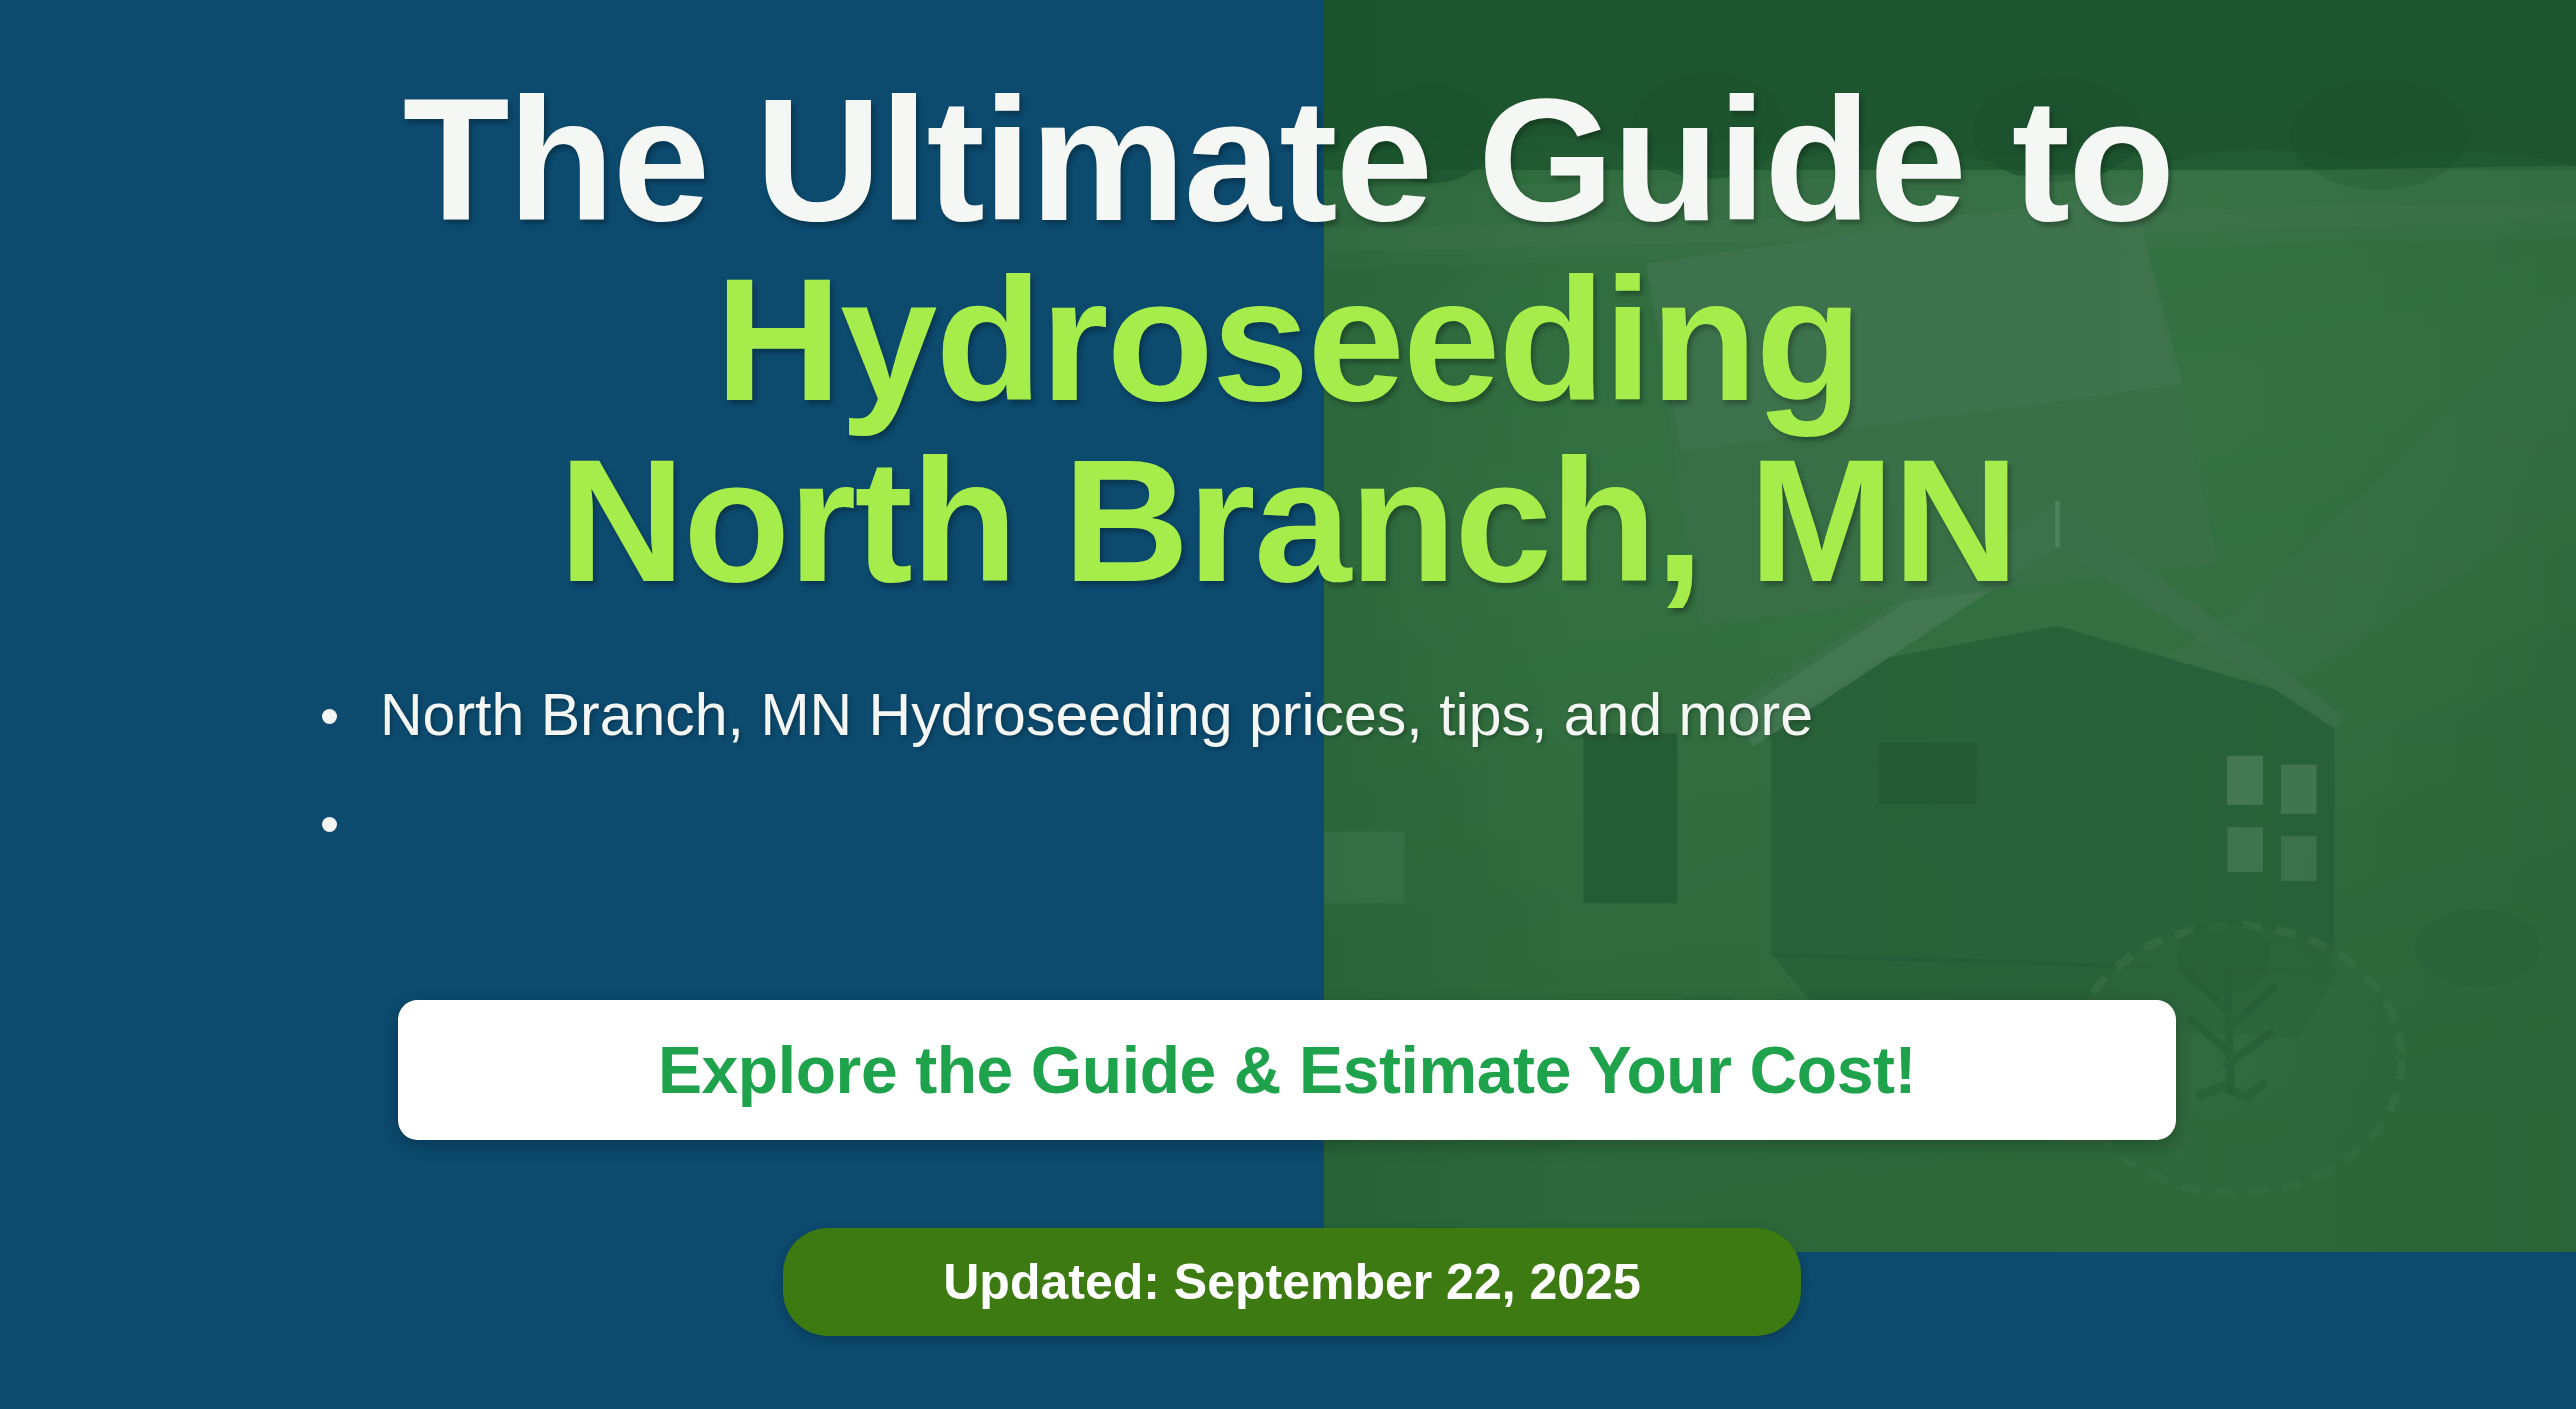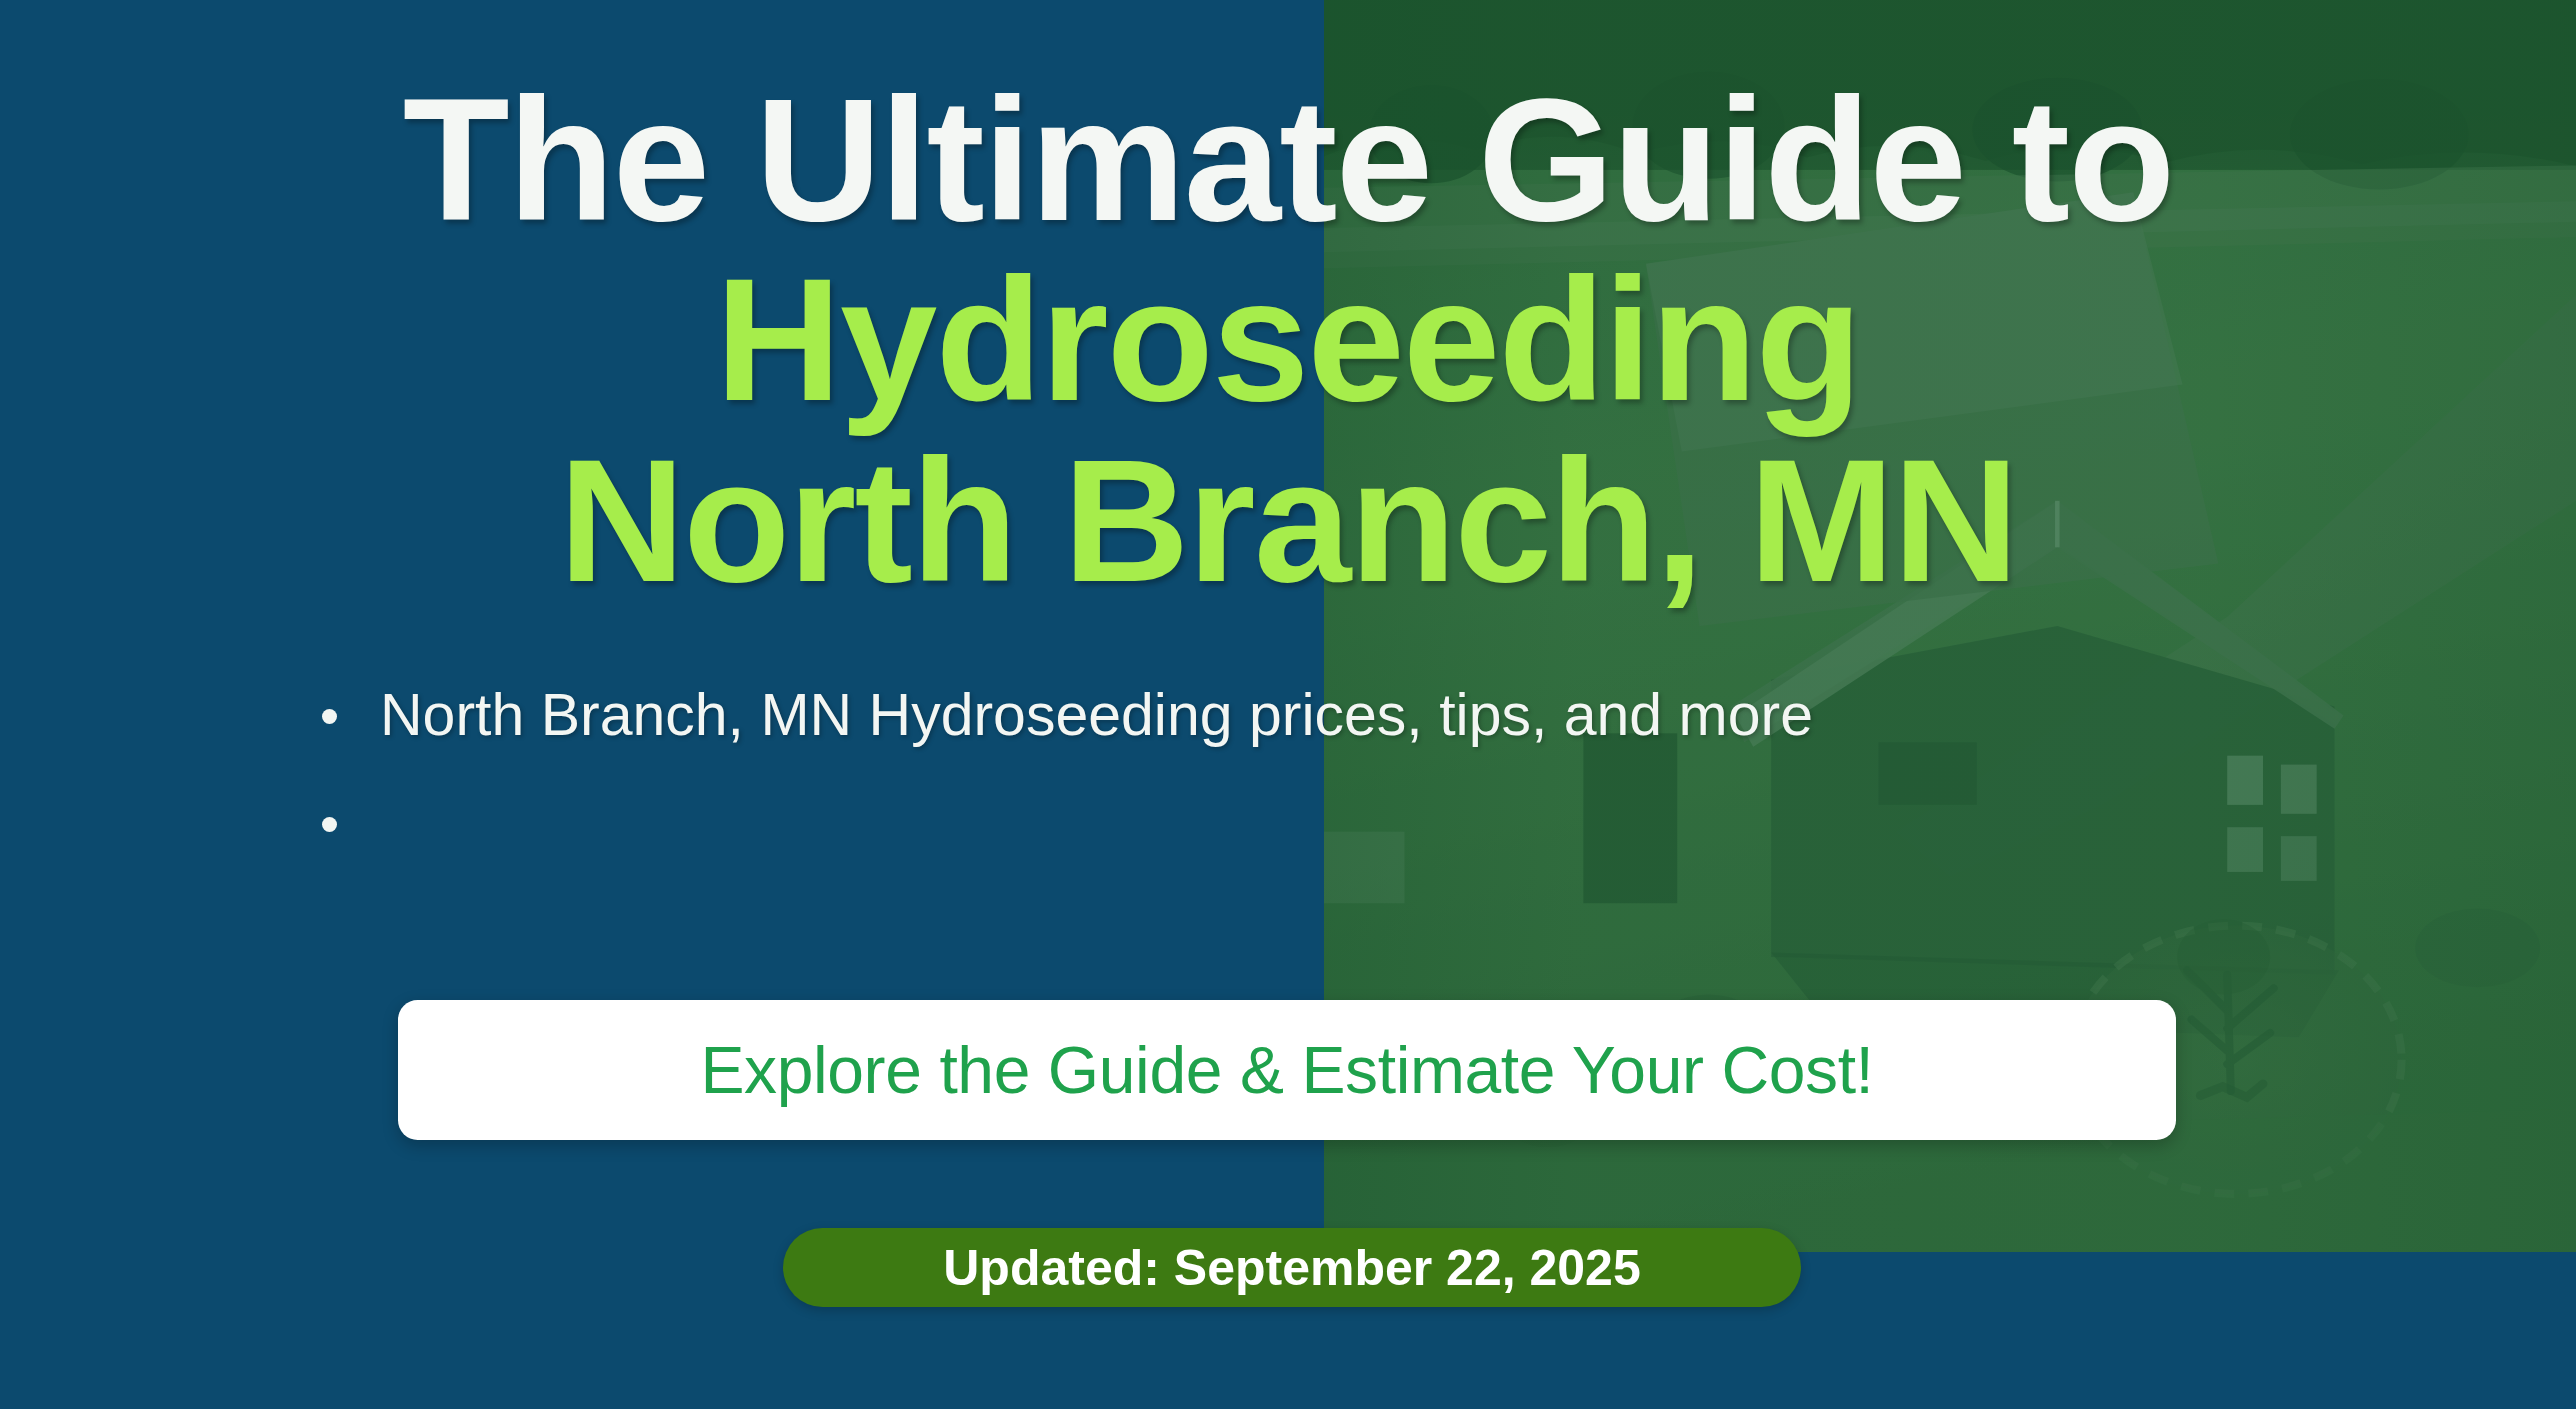--- a/index.html
+++ b/index.html
@@ -124,37 +124,37 @@
     top: 1000px;
     width: 1778px;
     height: 140px;
     background: #FFFFFF;
     border: none;
     border-radius: 19.7px;
     box-shadow: 0 5.4px 16px rgba(0,0,0,0.22);
     color: #1FA24C;
     font-family: "Liberation Sans", sans-serif;
     font-size: 66px;
-    font-weight: 400;
+    font-weight: 700;
     letter-spacing: -0.4px;
     cursor: pointer;
     display: flex;
     align-items: center;
     justify-content: center;
     white-space: nowrap;
     padding: 8px;
   }
 
   
   .updated-badge {
     position: absolute;
     left: 783px;
     top: 1228px;
     width: 1018px;
-    height: 79px;
+    height: 108px;
     background: #3D7A12;
     border-radius: 45px;
     color: #FFFFFF;
     font-size: 50px;
     font-weight: 700;
     display: flex;
     align-items: center;
     justify-content: center;
     white-space: nowrap;
     box-shadow: 0 3.6px 10.7px rgba(0,0,0,0.20);

